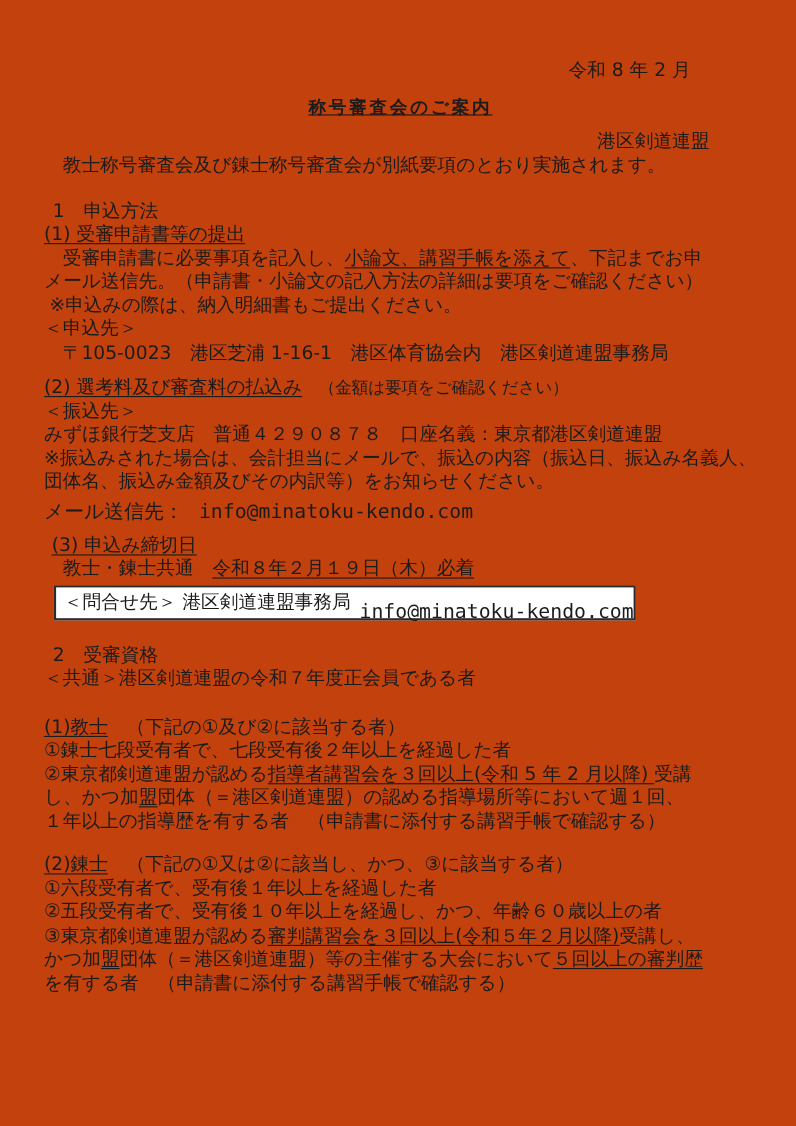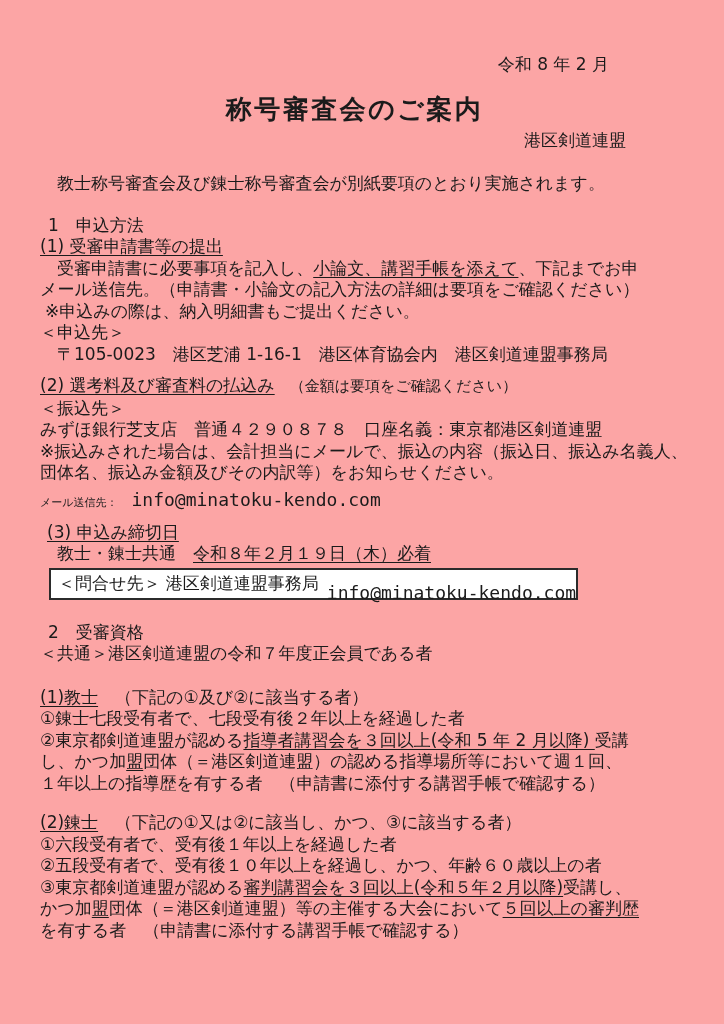--- a/index.html
+++ b/index.html
@@ -1,54 +1,55 @@
 <!DOCTYPE html>
 <html><head>
 <meta charset="utf-8">
 <style>
   * { margin: 0; padding: 0; box-sizing: border-box; }
   html, body { background: #ffffff; }
   .page {
     position: relative;
     width: 724px;
     height: 1024px;
-    background: #fca5a5;
+    background: #c2410c;
     color: #1b1b1b;
     font-family: "DejaVu Sans", "Liberation Sans", sans-serif;
     font-size: 17px;
-    padding: 54px 55px 0 40px;
+    padding: 54px 36px 0 40px;
     overflow: hidden;
   }
   .line { line-height: 21.5px; white-space: pre; }
   .u { text-decoration: underline; text-underline-offset: 3px; text-decoration-thickness: 1.3px; }
   .right { text-align: right; }
   .date { padding-right: 60px; }
   .org { padding-right: 43px; margin-top: 8px; }
   .doc-title {
     text-align: center;
     font-weight: bold;
-    font-size: 26px;
+    font-size: 16px;
     line-height: 26px;
     letter-spacing: 2.5px;
-    margin-top: 20px;
+    margin-top: 9px;
     white-space: pre;
+    text-decoration: underline;
   }
-  .mt-intro { margin-top: 22px; }
+  .mt-intro { }
   .mt-sec1  { margin-top: 20px; }
   .mt-pay   { margin-top: 10px; }
   .mt-mail  { margin-top: 4px; line-height: 23px; }
   .mt-dead  { margin-top: 8px; }
   .mt-sec2  { margin-top: 22px; }
   .mt-kyoshi { margin-top: 22px; }
   .mt-renshi { margin-top: 18px; }
   .ind-xs   { padding-left: 8px; }
   .ind-note { padding-left: 5px; }
   .ind-d3   { padding-left: 7px; }
   .sm { font-size: 15px; }
-  .mail-label { font-size: 11px; }
+  .mail-label { font-size: 18px; }
   .mono { font-family: "DejaVu Sans Mono", "Liberation Mono", monospace; margin-top: 17px; }
   .email { font-size: 18px; margin-left: 14px; }
   .contact-box {
     margin-top: 3px;
     margin-left: 9px;
     width: 529px;
     height: 32px;
     border: 2px solid #2b2b2b;
     display: flex;
     align-items: center;

